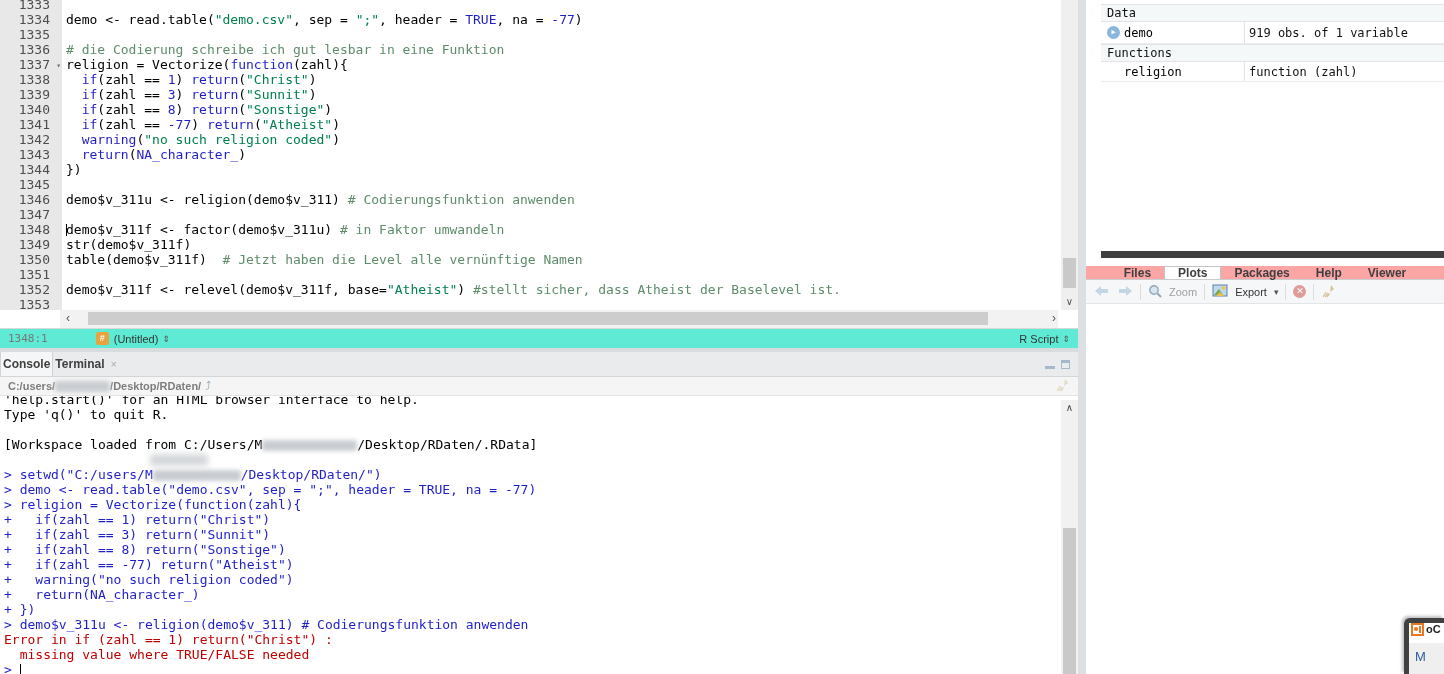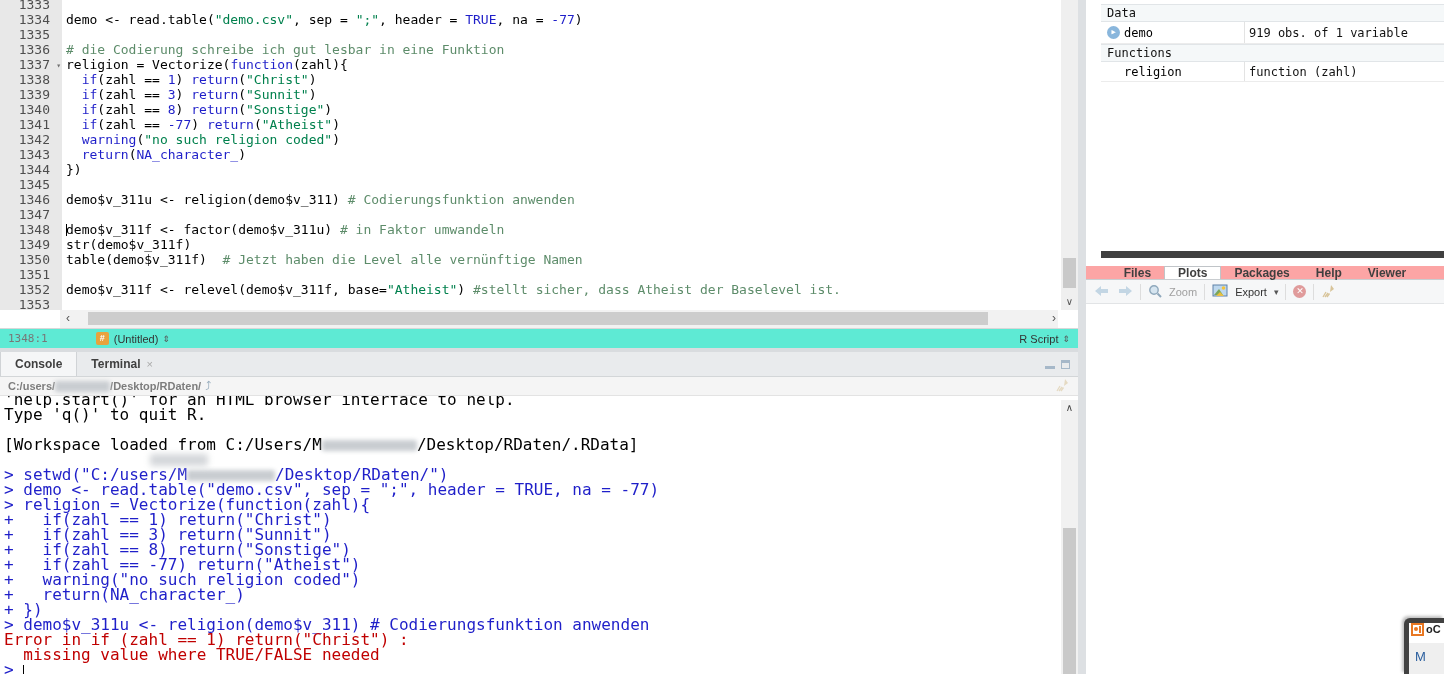--- a/index.html
+++ b/index.html
@@ -41,35 +41,35 @@
               color:#fff; font-weight:bold; font-size:9px; text-align:center; line-height:13px; margin-right:5px; }
   .updown { color:#555; font-size:9px; margin-left:4px; }
   .status-right { margin-left:auto; display:flex; align-items:center; }
 
   .pane-gap-h { position:absolute; left:0; top:348px; width:1078px; height:4px; background:#d9dcdf; }
 
   
   .console-pane { position:absolute; left:0; top:352px; width:1078px; height:322px; background:#fff; }
   .console-tabbar { position:absolute; left:0; top:0; width:100%; height:25px; background:#e9ebed;
                     border-bottom:1px solid #d3d6d8; display:flex; align-items:stretch; }
-  .ctab { padding:0 14px; display:flex; align-items:center; font-size:12px; font-weight:bold; color:#3f3f3f; }
+  .ctab { padding:0 2px; display:flex; align-items:center; font-size:12px; font-weight:bold; color:#3f3f3f; }
   .ctab.active { background:#f5f6f7; border-left:1px solid #d0d3d6; border-right:1px solid #d0d3d6; }
   .ctab .close { color:#aaa; font-weight:normal; margin-left:6px; font-size:11px; }
   .pane-ctrls { margin-left:auto; display:flex; align-items:center; gap:6px; padding-right:8px; }
   .ic-min { width:10px; height:3px; background:#a6b8c9; margin-top:6px; }
   .ic-max { width:9px; height:9px; border:1px solid #a6b8c9; border-top:3px solid #a6b8c9; }
 
   .console-pathbar { position:absolute; left:0; top:25px; width:100%; height:19px; background:#f5f5f5;
                      border-bottom:1px solid #e3e3e3; display:flex; align-items:center;
                      font-size:11px; font-weight:bold; color:#7d7d7d; padding:0 8px; }
   .path-arrow { color:#93a9ba; margin-left:4px; font-size:12px; font-weight:normal; }
   .pathbar-right { margin-left:auto; opacity:.55; }
 
   .console-output { position:absolute; left:0; top:44px; right:20px; bottom:0; overflow:hidden;
-                    font-family:"DejaVu Sans Mono","Liberation Mono",monospace; font-size:16px;
+                    font-family:"DejaVu Sans Mono","Liberation Mono",monospace; font-size:13px;
                     padding-left:4px; }
   .console-output .inner { margin-top:-4px; }
   .console-line { height:15px; line-height:15px; white-space:pre; }
   .cl-out { color:#000; } .cl-in { color:#1f1fc9; } .cl-err { color:#c00000; }
   .redact { display:inline-block; height:11px; background:#c9cdd1; border-radius:2px;
             filter:blur(2px); vertical-align:middle; }
   .smudge { position:absolute; left:150px; top:58px; width:58px; height:12px; background:#d4d7da;
             filter:blur(3px); border-radius:2px; }
 
   .console-vscroll { position:absolute; right:0; top:48px; bottom:0; width:17px; background:#f1f1f1; }

